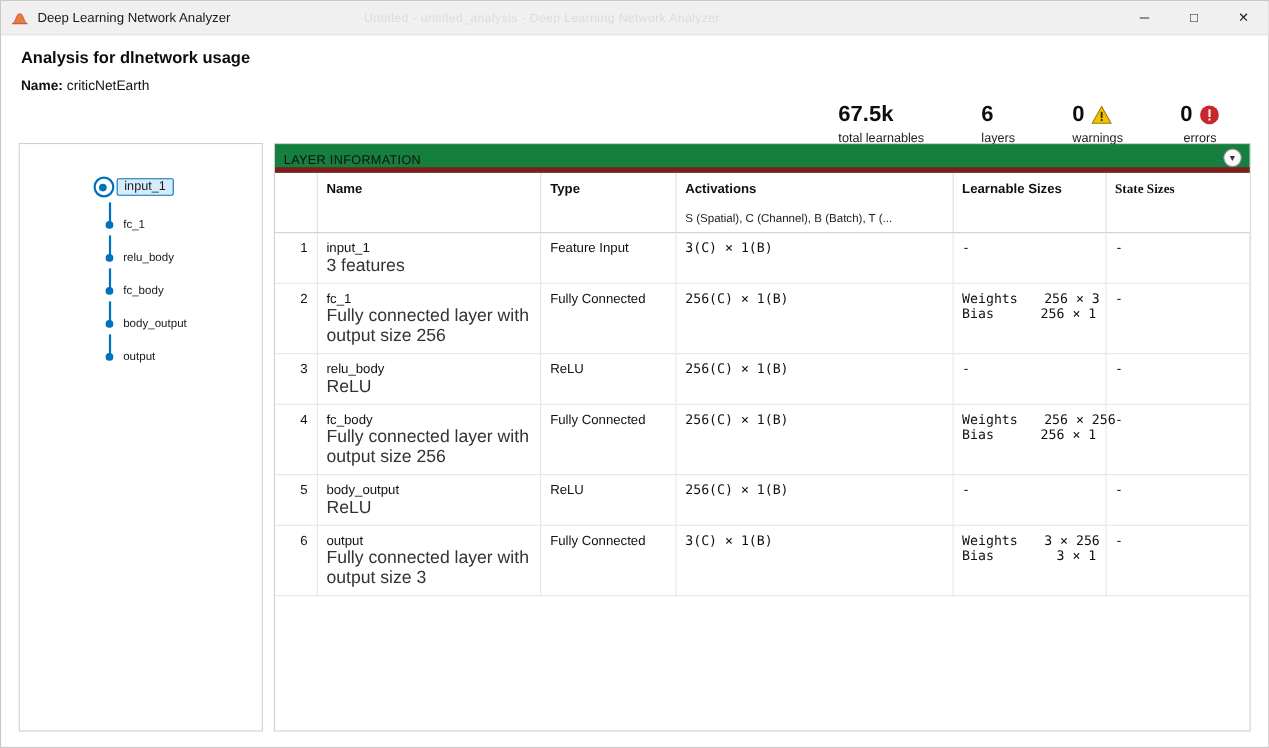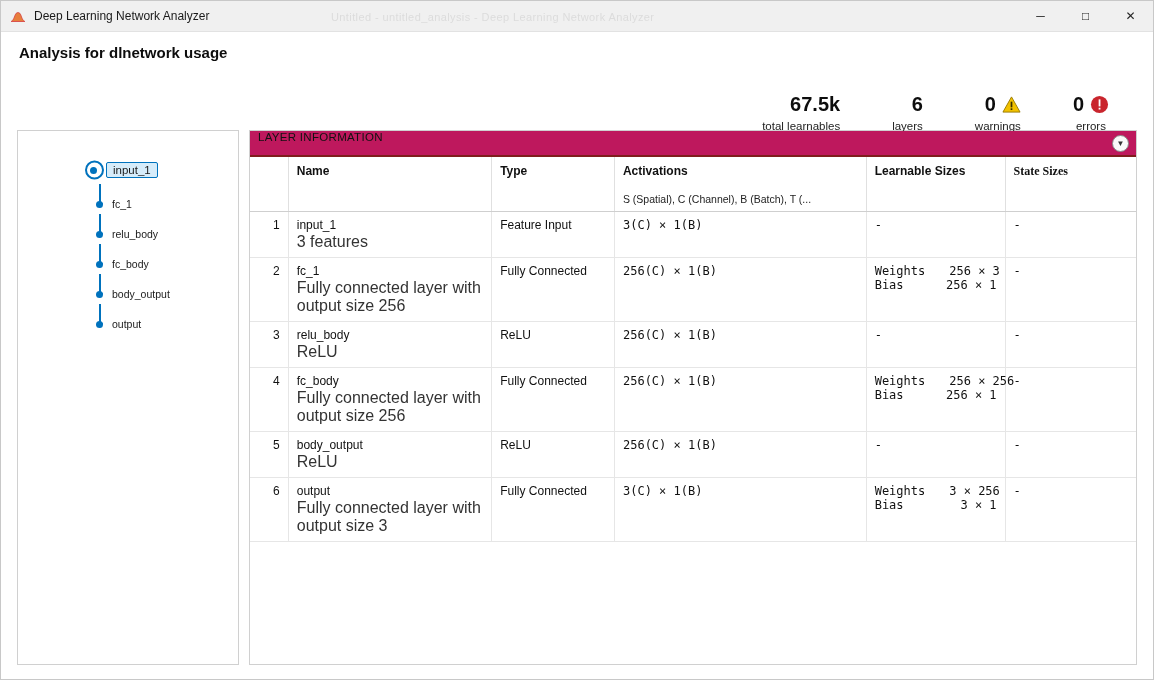--- a/index.html
+++ b/index.html
@@ -72,21 +72,21 @@
     right: 18px; top: 60px;
     display: flex; align-items: flex-start;
   }
   .stat {
     text-align: center;
     padding: 0 26px;
   }
   .stat .value {
     font-size: 20px; font-weight: bold; color: #0d0d0d;
     line-height: 24px;
-    display: flex; align-items: center; justify-content: flex-end;
+    display: flex; align-items: center; justify-content: flex-start;
     gap: 6px;
     white-space: nowrap;
   }
   .stat .label {
     font-size: 11.5px; color: #222; margin-top: 4px;
   }
   .warn-icon { display: inline-block; width: 19px; height: 19px; }
   .err-icon { display: inline-block; width: 19px; height: 19px; }
   
   .body {
@@ -158,23 +158,23 @@
   
   .table-pane {
     flex: 1 1 auto;
     border: 1px solid #d0d0d0;
     background: #fff;
     display: flex; flex-direction: column;
     min-width: 0;
   }
   .pane-header {
     height: 26px;
-    background: #be185d;
-    border-bottom: 2px solid #7f1d1d;
-    display: flex; align-items: flex-start;
+    background: #15803d;
+    border-bottom: 5px solid #7f1d1d;
+    display: flex; align-items: flex-end;
     padding: 0 8px;
     font-size: 11.5px;
     letter-spacing: 0.3px;
     color: #111;
     position: relative;
     flex: 0 0 26px;
   }
   .collapse-btn {
     position: absolute; right: 7px; top: 4px;
     width: 17px; height: 17px;
@@ -260,20 +260,24 @@
     <div class="titlebar-ghost">Untitled - untitled_analysis - Deep Learning Network Analyzer</div>
     <div class="winbtns">
       <div class="winbtn">─</div>
       <div class="winbtn">□</div>
       <div class="winbtn close">✕</div>
     </div>
   </div>
 
   <div class="header">
     <h1>Analysis for dlnetwork usage</h1>
+    <div class="meta-row">
+      <span class="meta-label">Name:</span>
+      <span>criticNetEarth</span>
+    </div>
 
     <div class="stats">
       <div class="stat">
         <div class="value">
             <span>67.5k</span>
           </div>
         <div class="label">total learnables</div>
       </div>
       <div class="stat">
         <div class="value">

